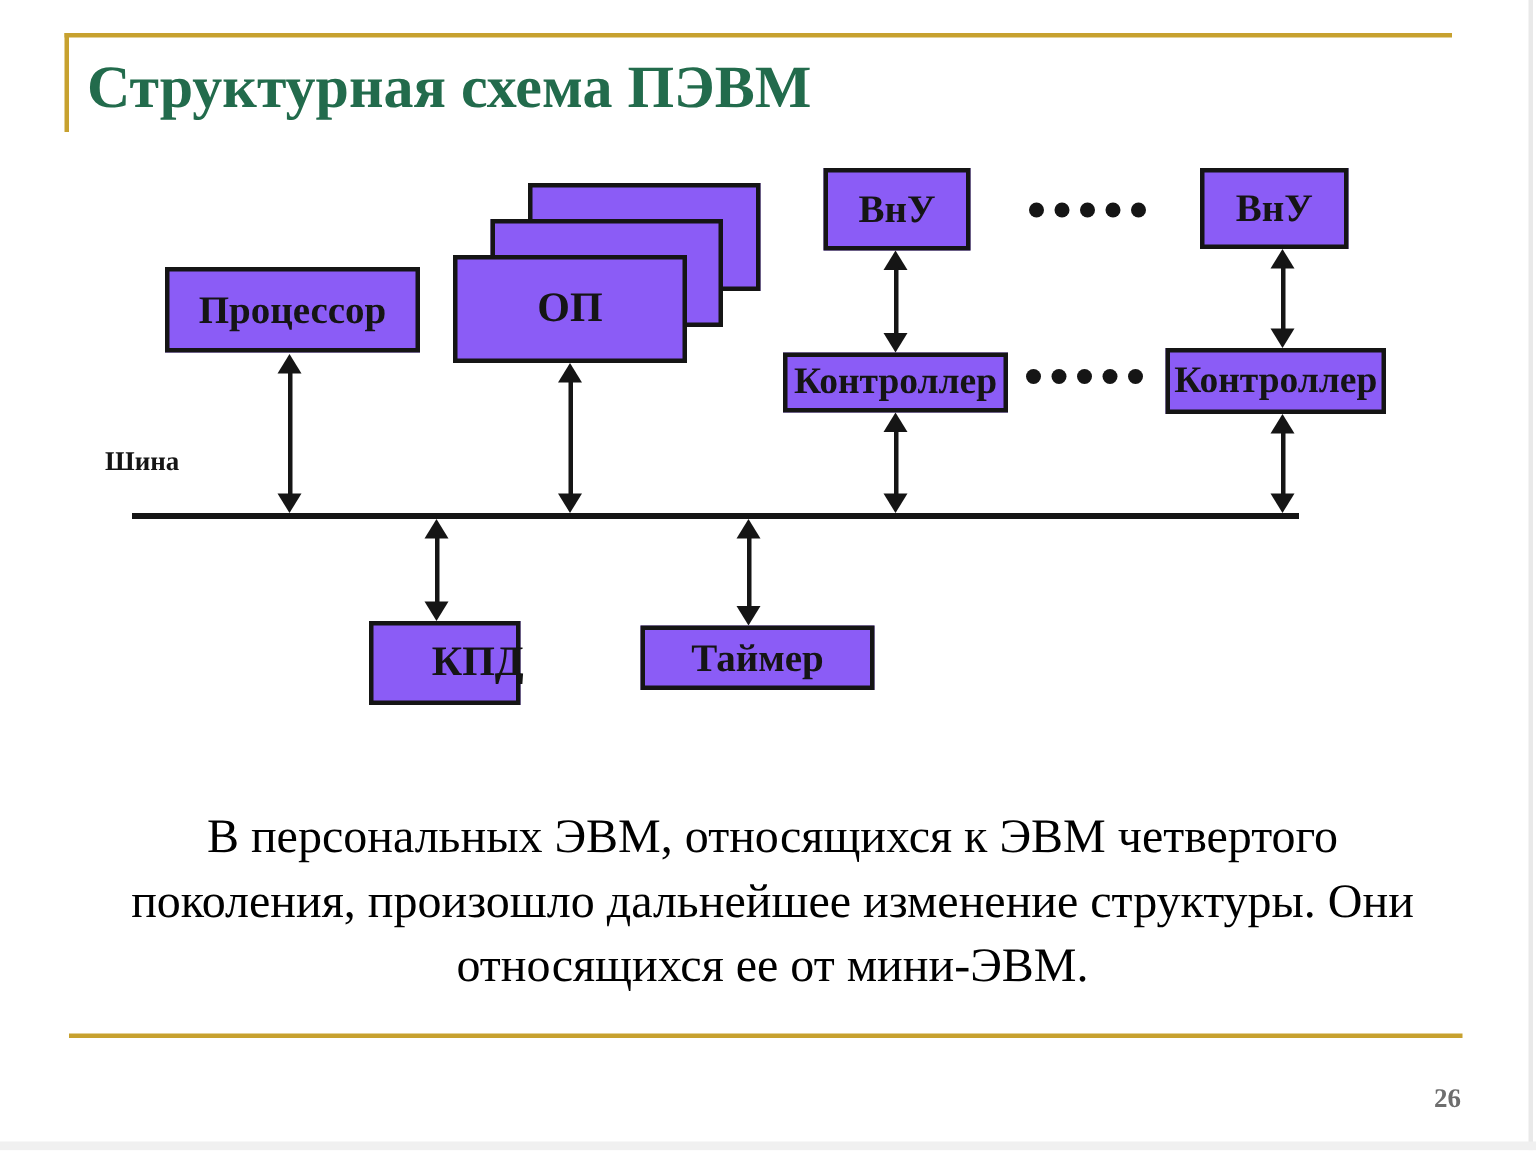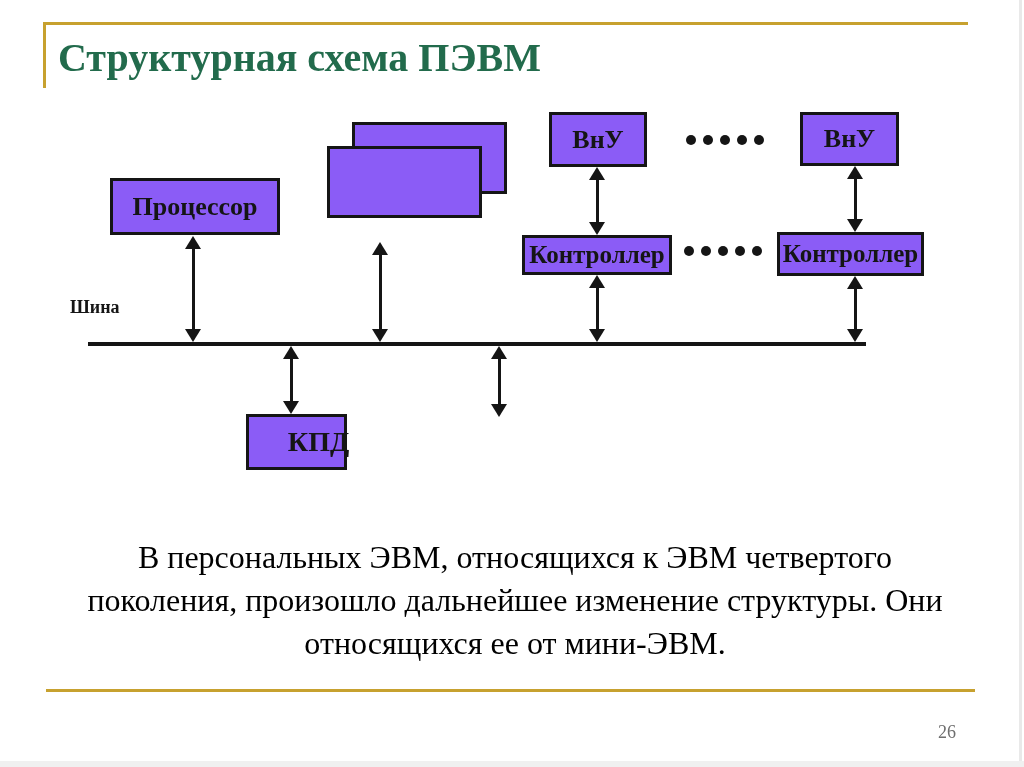--- a/index.html
+++ b/index.html
@@ -71,41 +71,44 @@
 
   
   .body-text {
     position:absolute; left:25px; top:536px; width:980px;
     text-align:center; color:#000;
   }
   .body-text .line { font-size:32px; line-height:43px; white-space:nowrap; }
 
   .page-number {
     position:absolute; left:938px; top:722px; width:36px;
-    font-size:18px; color:var(--muted,#6e6e6e); text-align:left;
+    font-size:18px; color:var(--muted,#6e6e6e); text-align:right;font-weight:bold;
   }
 </style>
 </head>
 <body>
 
 <div class="slide">
 
   <div class="accent top"></div>
   <div class="accent left"></div>
 
   <h1 class="slide-title">Структурная схема ПЭВМ</h1>
 
   <div class="diagram">
 
     <div class="dbox box-processor">
       <span>Процессор</span>
     </div>
 
     <div class="dbox box-op-back"></div>
     <div class="dbox box-op-middle"></div>
+    <div class="dbox box-op-front">
+      <span>ОП</span>
+    </div>
 
     <div class="dbox box-vnu1">
       <span>ВнУ</span>
     </div>
     <div class="dbox box-vnu2">
       <span>ВнУ</span>
     </div>
 
     <div class="dots dots-top">
       <span class="dot"></span>
@@ -169,20 +172,23 @@
       <div class="ah down"></div>
     </div>
     <div class="varrow a8">
       <div class="ah up"></div>
       <div class="shaft"></div>
       <div class="ah down"></div>
     </div>
 
     <div class="dbox box-kpd">
       <span>КПД</span>
+    </div>
+    <div class="dbox box-timer">
+      <span>Таймер</span>
     </div>
 
   </div>
 
   <div class="body-text">
     <div class="line">В персональных ЭВМ, относящихся к ЭВМ четвертого</div>
     <div class="line">поколения, произошло дальнейшее изменение структуры. Они</div>
     <div class="line">относящихся ее от мини-ЭВМ.</div>
   </div>
 

